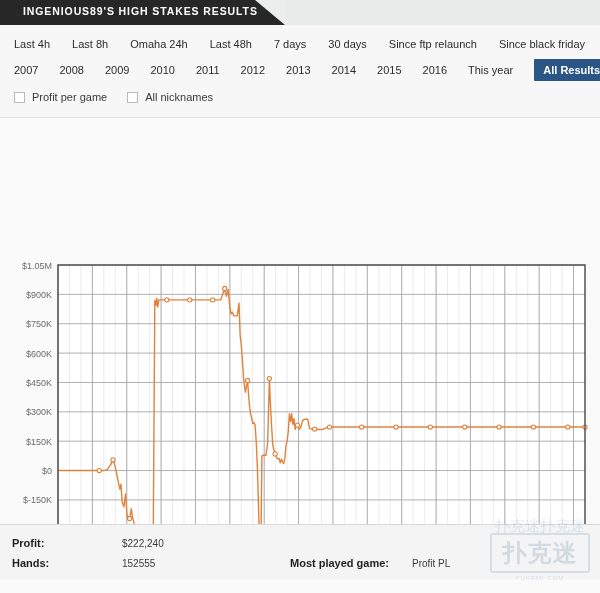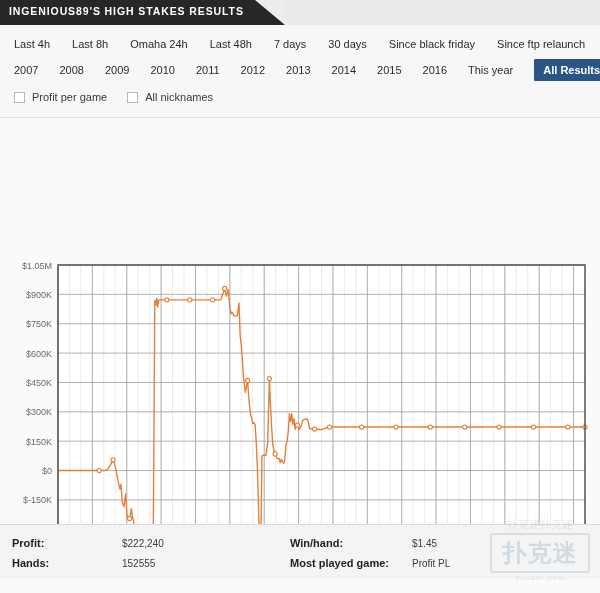--- a/index.html
+++ b/index.html
@@ -15,21 +15,21 @@
   .banner {
     position: relative; height: 25px;
     background: linear-gradient(to bottom, #eceded 0%, #eceded 100%);
   }
   .banner-dark {
     position: absolute; left: 0; top: 0; height: 25px; width: 285px;
     background: #272727;
     clip-path: polygon(0 0, 255px 0, 285px 25px, 0 25px);
   }
   .banner-title {
-    position: absolute; left: 9px; top: 5px;
+    position: absolute; left: 23px; top: 5px;
     color: #ffffff; font-size: 10.5px; font-weight: bold;
     letter-spacing: 0.9px; white-space: nowrap;
   }
   .banner-strip {
     position: absolute; left: 285px; top: 0; right: 0; height: 25px;
     background: #e9eaea;
   }
   .banner-rule {
     position: absolute; left: 0; right: 0; top: 25px; height: 4px;
     background: #ffffff;
@@ -105,21 +105,21 @@
     display: flex; align-items: center; justify-content: center;
     font-family: "DejaVu Sans", sans-serif; font-size: 24px; font-weight: bold;
     color: #8fa6bd; letter-spacing: 1px;
   }
   .wm-sub {
     position: absolute; left: 6px; top: 58px; width: 100px;
     text-align: center; font-size: 6px; color: #9fb4c9; letter-spacing: 1px;
   }
   .wm-top {
     position: absolute; left: 10px; top: 0; width: 92px;
-    text-align: center; font-size: 11px; color: #a6bacd;
+    text-align: center; font-size: 15px; color: #a6bacd;
   }
 </style>
 </head>
 <body>
 
 <div id="app">
 
   <div class="banner">
     <div class="banner-strip"></div>
     <div class="banner-dark"></div>
@@ -128,22 +128,22 @@
   <div class="banner-rule"></div>
 
   <div class="panel">
     <div class="filter-row row1" id="period-tabs">
         <div class="f-item">Last 4h</div>
         <div class="f-item">Last 8h</div>
         <div class="f-item">Omaha 24h</div>
         <div class="f-item">Last 48h</div>
         <div class="f-item">7 days</div>
         <div class="f-item">30 days</div>
+        <div class="f-item">Since ftp relaunch</div>
         <div class="f-item">Since black friday</div>
-        <div class="f-item">Since ftp relaunch</div>
       </div>
     <div class="filter-row" id="year-tabs">
         <div class="f-item year">2007</div>
         <div class="f-item year">2008</div>
         <div class="f-item year">2009</div>
         <div class="f-item year">2010</div>
         <div class="f-item year">2011</div>
         <div class="f-item year">2012</div>
         <div class="f-item year">2013</div>
         <div class="f-item year">2014</div>
@@ -328,24 +328,20 @@
         <rect x="58" y="147" width="527" height="323" fill="none" stroke="#4a4a4a" stroke-width="1.4"></rect>
       </svg>
   </div>
 
   <div class="stats">
     <div class="stat-line">
       <div class="col-a">
         <span class="s-label">Profit:</span>
         <span class="s-value">$222,240</span>
       </div>
-      <div class="col-b">
-        <span class="s-label">Win/hand:</span>
-        <span class="s-value">$1.45</span>
-      </div>
     </div>
     <div class="stat-line">
       <div class="col-a">
         <span class="s-label">Hands:</span>
         <span class="s-value">152555</span>
       </div>
       <div class="col-b">
         <span class="s-label">Most played game:</span>
         <span class="s-value">Profit PL</span>
       </div>

